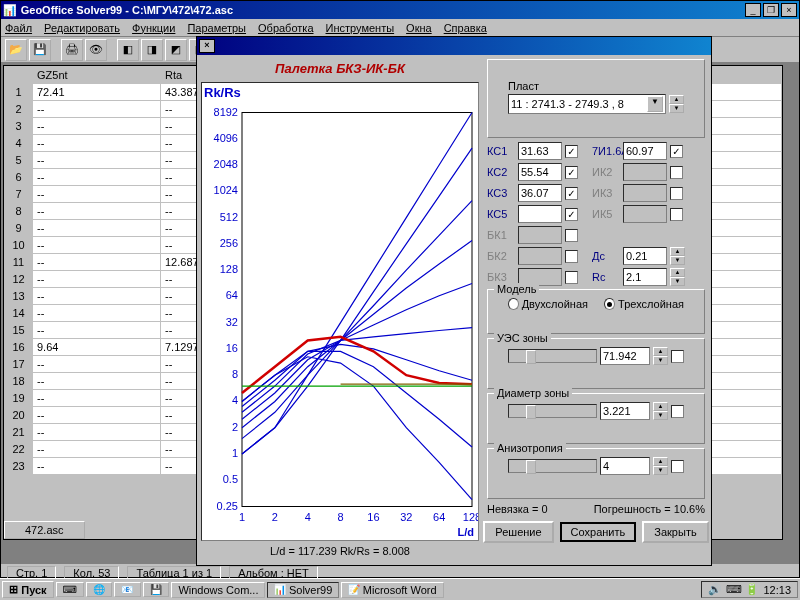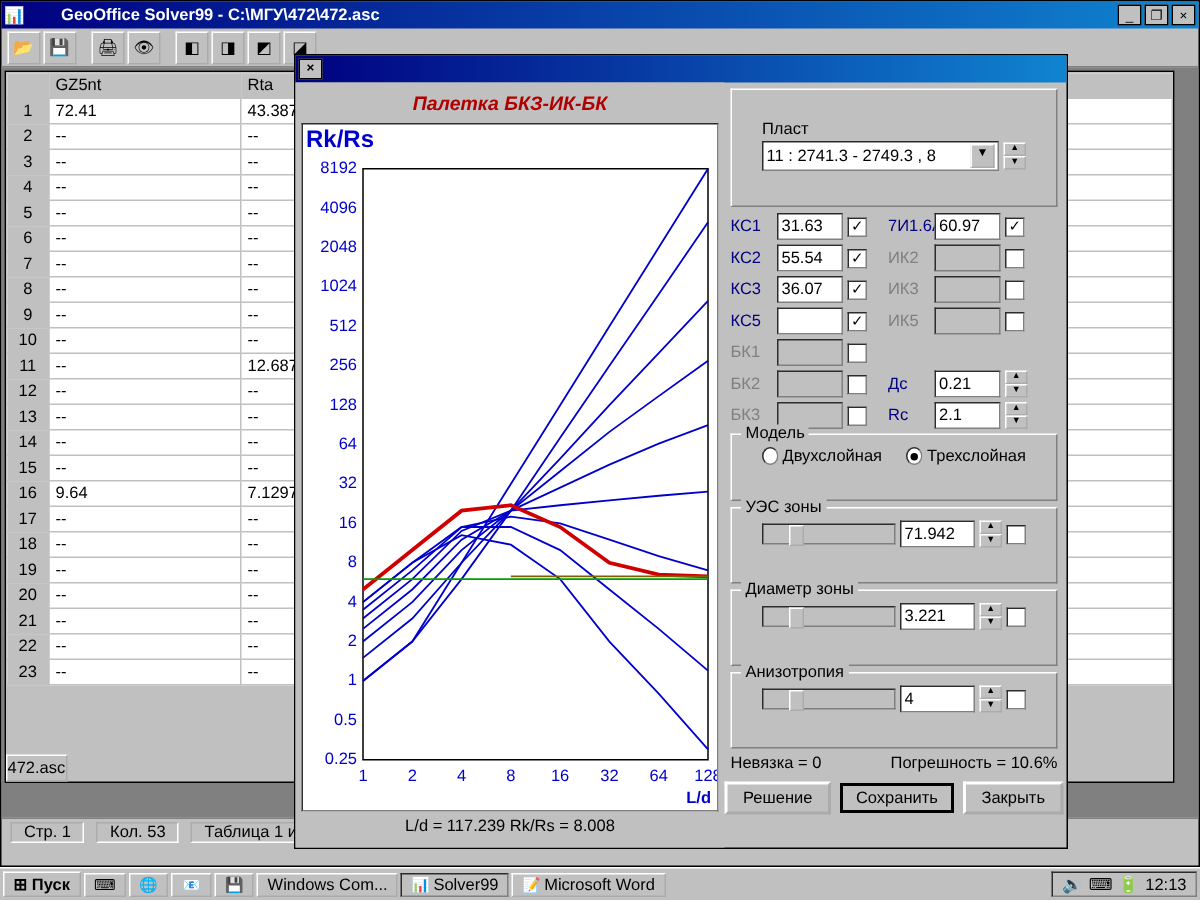--- a/index.html
+++ b/index.html
@@ -1,18 +1,18 @@
 <!DOCTYPE html>
 <html><head>
 <meta charset="utf-8">
 <style>
 * { box-sizing: border-box; margin: 0; padding: 0; font-family: "MS Sans Serif", Tahoma, sans-serif; font-size: 11px; }
 body { background: #008080; width: 800px; height: 600px; overflow: hidden; position: relative; }
 .titlebar { background: linear-gradient(to right, #000080, #1084d0); color: #fff; height: 18px; display: flex; align-items: center; padding: 0 2px; }
-.titlebar .title { flex: 1; font-weight: bold; padding-left: 4px; margin-left: 20px; }
+.titlebar .title { flex: 1; font-weight: bold; padding-left: 4px; }
 .titlebar .btns { display: flex; gap: 2px; }
 .titlebar .btn { width: 16px; height: 14px; background: #c0c0c0; border: 1px solid #000; display: flex; align-items: center; justify-content: center; font-size: 9px; font-family: Arial; color: #000; }
 .main-window { position: absolute; left: 0; top: 0; width: 800px; height: 578px; background: #c0c0c0; border: 1px solid #000; }
 .menubar { height: 18px; display: flex; align-items: center; padding: 0 4px; gap: 12px; border-bottom: 1px solid #808080; }
 .menubar span { text-decoration: underline; text-decoration-color: #000; }
 .toolbar { height: 26px; display: flex; align-items: center; padding: 0 4px; gap: 2px; border-bottom: 1px solid #808080; }
 .tool-btn { width: 22px; height: 22px; background: #c0c0c0; border: 1px outset #fff; display: flex; align-items: center; justify-content: center; }
 .tool-sep { width: 6px; }
 .mdi-client { position: relative; height: 500px; background: #808080; }
 .data-window { position: absolute; left: 2px; top: 2px; width: 780px; height: 475px; background: #c0c0c0; border: 1px solid #000; }
@@ -50,36 +50,46 @@
 .btn3d { background: #c0c0c0; border: 2px outset #fff; padding: 3px 10px; }
 .btn3d.sel { border: 2px solid #000; padding: 2px 9px; }
 .statusbar { height: 18px; display: flex; align-items: center; border-top: 1px solid #808080; gap: 8px; padding: 0 6px; }
 .statusbar div { border: 1px inset #fff; padding: 0 8px; }
 .taskbar { position: absolute; bottom: 0; left: 0; width: 800px; height: 22px; background: #c0c0c0; border-top: 1px solid #fff; display: flex; align-items: center; padding: 0 2px; gap: 2px; }
 .start { background: #c0c0c0; border: 1px outset #fff; padding: 1px 6px; font-weight: bold; display: flex; align-items: center; gap: 3px; }
 .task { background: #c0c0c0; border: 1px outset #fff; padding: 1px 6px; font-size: 10px; display: flex; align-items: center; gap: 2px; }
 .task.active { border: 1px inset #808080; }
 .tray { margin-left: auto; border: 1px inset #808080; padding: 1px 6px; display: flex; align-items: center; gap: 4px; }
 svg.chart { width: 100%; height: 100%; }
-.ylabel { position: absolute; left: 2px; top: 2px; color: #0000cc; font-weight: bold; font-size: 16px; }
+.ylabel { position: absolute; left: 2px; top: 2px; color: #0000cc; font-weight: bold; font-size: 13px; }
 .xlabel { position: absolute; right: 4px; bottom: 2px; color: #0000cc; font-weight: bold; font-size: 11px; }
 </style>
 </head>
 <body>
 
 <div class="main-window">
   <div class="titlebar">
     <span>📊</span>
     <span class="title">GeoOffice Solver99 - C:\МГУ\472\472.asc</span>
     <div class="btns">
       <div class="btn">_</div>
       <div class="btn">❐</div>
       <div class="btn">×</div>
     </div>
   </div>
+  <div class="menubar" id="menubar">
+      <span>Файл</span>
+      <span>Редактировать</span>
+      <span>Функции</span>
+      <span>Параметры</span>
+      <span>Обработка</span>
+      <span>Инструменты</span>
+      <span>Окна</span>
+      <span>Справка</span>
+    </div>
   <div class="toolbar">
     <div class="tool-btn">📂</div>
     <div class="tool-btn">💾</div>
     <div class="tool-sep"></div>
     <div class="tool-btn">🖨</div>
     <div class="tool-btn">👁</div>
     <div class="tool-sep"></div>
     <div class="tool-btn">◧</div>
     <div class="tool-btn">◨</div>
     <div class="tool-btn">◩</div>
@@ -276,21 +286,21 @@
             <tr>
               <td class="rownum">23</td>
               <td>--</td>
               <td>--</td>
               <td>--</td>
               <td></td>
               <td></td>
             </tr>
           </tbody>
         </table>
-      <div style="position:absolute;bottom:0;left:0;padding:2px 0;border:1px outset #fff;background:#c0c0c0">472.asc</div>
+      <div style="position:absolute;bottom:0;left:0;padding:2px 20px;border:1px outset #fff;background:#c0c0c0">472.asc</div>
     </div>
   </div>
   <div class="statusbar">
     <div>Стр. 1</div>
     <div>Кол. 53</div>
     <div>Таблица 1 из 1</div>
     <div>Альбом : НЕТ</div>
   </div>
 </div>
 

